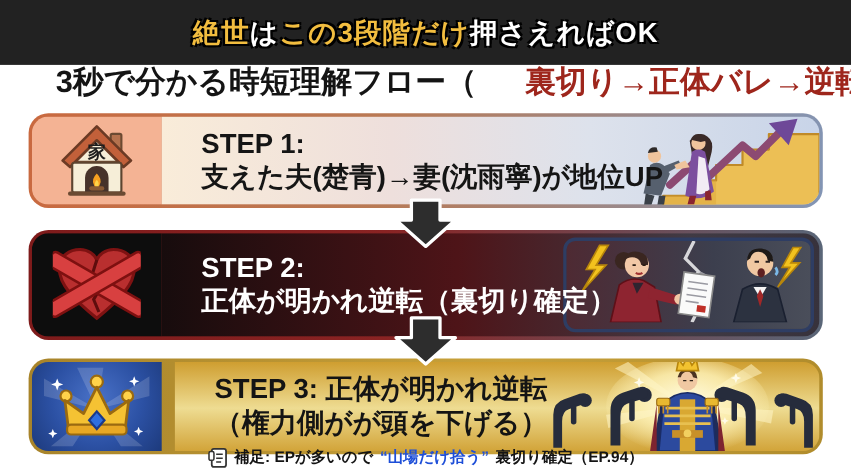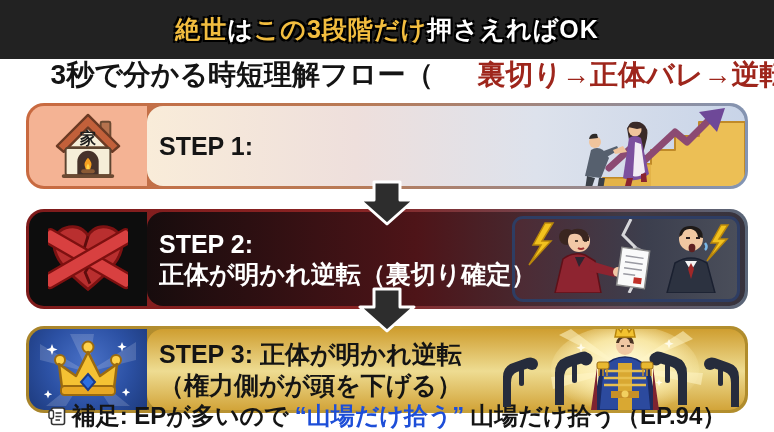--- a/index.html
+++ b/index.html
@@ -18,50 +18,50 @@
   .subtitle{position:absolute;left:0;top:59px;width:774px;height:31px;
             display:flex;align-items:center;justify-content:center;font-size:28px;color:#141414;padding-left:46px;}
   .sub-flow{color:#9e261c;margin-left:44px;}
 
   
   .rows{position:absolute;left:26px;top:103px;width:722px;}
   .row-outer{border-radius:18px;padding:3px;box-sizing:border-box;}
   .row-inner{height:100%;border-radius:15px;overflow:hidden;display:flex;}
   .icon-box{width:118px;flex:none;display:flex;align-items:center;justify-content:center;}
   .row-main{flex:1;position:relative;display:flex;flex-direction:column;justify-content:center;
-            padding-left:12px;box-sizing:border-box;border-radius:16px;}
+            padding-left:36px;box-sizing:border-box;}
   .step-line{position:relative;z-index:2;white-space:nowrap;line-height:1.22;font-size:25px;font-weight:800;}
   .illus{position:absolute;top:0;bottom:0;right:0;z-index:1;}
 
   
   .row1{height:86px;background:linear-gradient(100deg,#c9693f 0%,#b97a55 45%,#8295b5 100%);}
   .row1 .icon-box{background:#f4b394;}
   .row1 .row-main{background:linear-gradient(90deg,#f9ecd9 0%,#eedfdc 35%,#dde2ec 65%,#c8d4e8 100%);color:#151515;}
 
   
   .row2{height:100px;margin-top:20px;background:linear-gradient(90deg,#7e1b1b 0%,#8a2323 45%,#5a6678 100%);}
   .row2 .icon-box{background:#0d0d0d;}
   .row2 .row-main{background:linear-gradient(90deg,#170c0d 0%,#4e1418 45%,#403a44 80%,#37323c 100%);color:#ffffff;}
   .illus-frame{position:absolute;top:4px;bottom:4px;right:5px;width:222px;border:3px solid #2e3d63;
                border-radius:11px;overflow:hidden;background:linear-gradient(90deg,#4e2a33,#3c3f4e 60%,#4a4e5a);}
 
   
   .row3{height:87px;margin-top:17px;background:linear-gradient(90deg,#a8842a,#c9a23a 60%,#b08c2c);}
   .row3 .icon-box{background:radial-gradient(circle at 50% 42%,#4a72c8 0%,#2c51a4 55%,#1d3a7c 100%);}
-  .row3 .row-main{background:linear-gradient(180deg,#cf9e30 0%,#eedc92 52%,#d2a439 100%);color:#141414;}
+  .row3 .row-main{background:linear-gradient(180deg,#cf9e30 0%,#eedc92 52%,#d2a439 100%);color:#141414;margin-left:12px;}
 
   
   .block-arrow{position:absolute;left:357px;width:60px;height:46px;z-index:6;}
   .arrow1{top:180px;}
   .arrow2{top:287px;}
 
   
   .footer{position:absolute;left:0;bottom:3px;width:774px;height:27px;
           display:flex;align-items:center;justify-content:center;gap:6px;
-          font-size:24px;font-weight:800;color:#141414;}
+          font-size:14px;font-weight:800;color:#141414;}
   .foot-red{color:#1d4ed8;}
 </style>
 </head>
 <body>
 
 <div class="page">
 
   <div class="title-bar">
     <div class="title-text">
       <span class="tseg-accent">絶世</span><span class="tseg-white">は</span><span class="tseg-accent">この3段階だけ</span><span class="tseg-white">押さえればOK</span>
@@ -88,20 +88,21 @@
             <path d="M27 65 v-14 a11 11 0 0 1 22 0 v14 Z" fill="#46322a"></path>
             <path d="M38 47 q5 5 3 10 q-1 4 -3 5 q-2 -1 -3 -5 q-2 -5 3 -10 Z" fill="#f6a020"></path>
             <path d="M38 53 q2.5 3 1.5 5.5 q-0.6 1.8 -1.5 2.2 q-0.9 -0.4 -1.5 -2.2 q-1 -2.5 1.5 -5.5 Z" fill="#ffd54a"></path>
             <rect x="31" y="59" width="14" height="4" rx="2" fill="#8a5a34"></rect>
             <rect x="11" y="64" width="54" height="4" rx="2" fill="#6b4a32"></rect>
             <text x="38" y="33" text-anchor="middle" font-size="17" font-weight="bold" fill="#1d1d1d">家</text>
           </svg>
         </div>
         <div class="row-main">
           <div class="step-line">STEP 1:</div>
+          <div class="step-line">支えた夫(楚青)→妻(沈雨寧)が地位UP</div>
           <svg class="illus" width="162" height="86" viewBox="0 0 162 86">
             <path d="M20 86 V72 H44 V58 H68 V44 H92 V30 H116 V16 H162 V86 Z" fill="#ecbf55" stroke="#c08a28" stroke-width="2" stroke-linejoin="round"></path>
             <path d="M20 86 V72 H44 V86 Z M44 86 V58 H68 V86 Z" fill="#dfaa3e" opacity="0.55"></path>
             <path d="M26 62 L48 42 L62 54 L92 26 L104 36 L126 14" fill="none" stroke="#8c4a72" stroke-width="7" stroke-linejoin="round" stroke-linecap="round"></path>
             <polygon points="116,6 142,2 134,26" fill="#6e4898"></polygon>
             <g>
               <circle cx="12" cy="36" r="6" fill="#f0c49c"></circle>
               <path d="M6 33 q1 -6 8 -5 l1 4 Z" fill="#2e2a28"></path>
               <path d="M2 70 L8 44 Q14 40 20 44 L26 52 L18 72 Z" fill="#56606e"></path>
               <path d="M18 46 L34 40 L36 44 L22 52 Z" fill="#56606e"></path>
@@ -286,16 +287,16 @@
   </div>
 
   <div class="footer">
     <svg width="18" height="20" viewBox="0 0 18 20">
       <rect x="3.5" y="2" width="13" height="16.5" rx="2" fill="#ffffff" stroke="#333333" stroke-width="1.6"></rect>
       <rect x="1" y="4.5" width="4.5" height="8" rx="1.5" fill="#ffffff" stroke="#333333" stroke-width="1.4"></rect>
       <path d="M7.5 7 h6 M7.5 10.5 h6 M7.5 14 h4.5" stroke="#333333" stroke-width="1.4"></path>
     </svg>
     <span>補足: EPが多いので</span>
       <span class="foot-red">“山場だけ拾う”</span>
-      <span>山場だけ拾う（EP.94）</span>
+      <span>裏切り確定（EP.94）</span>
   </div>
 
 </div>
 
 </body></html>

